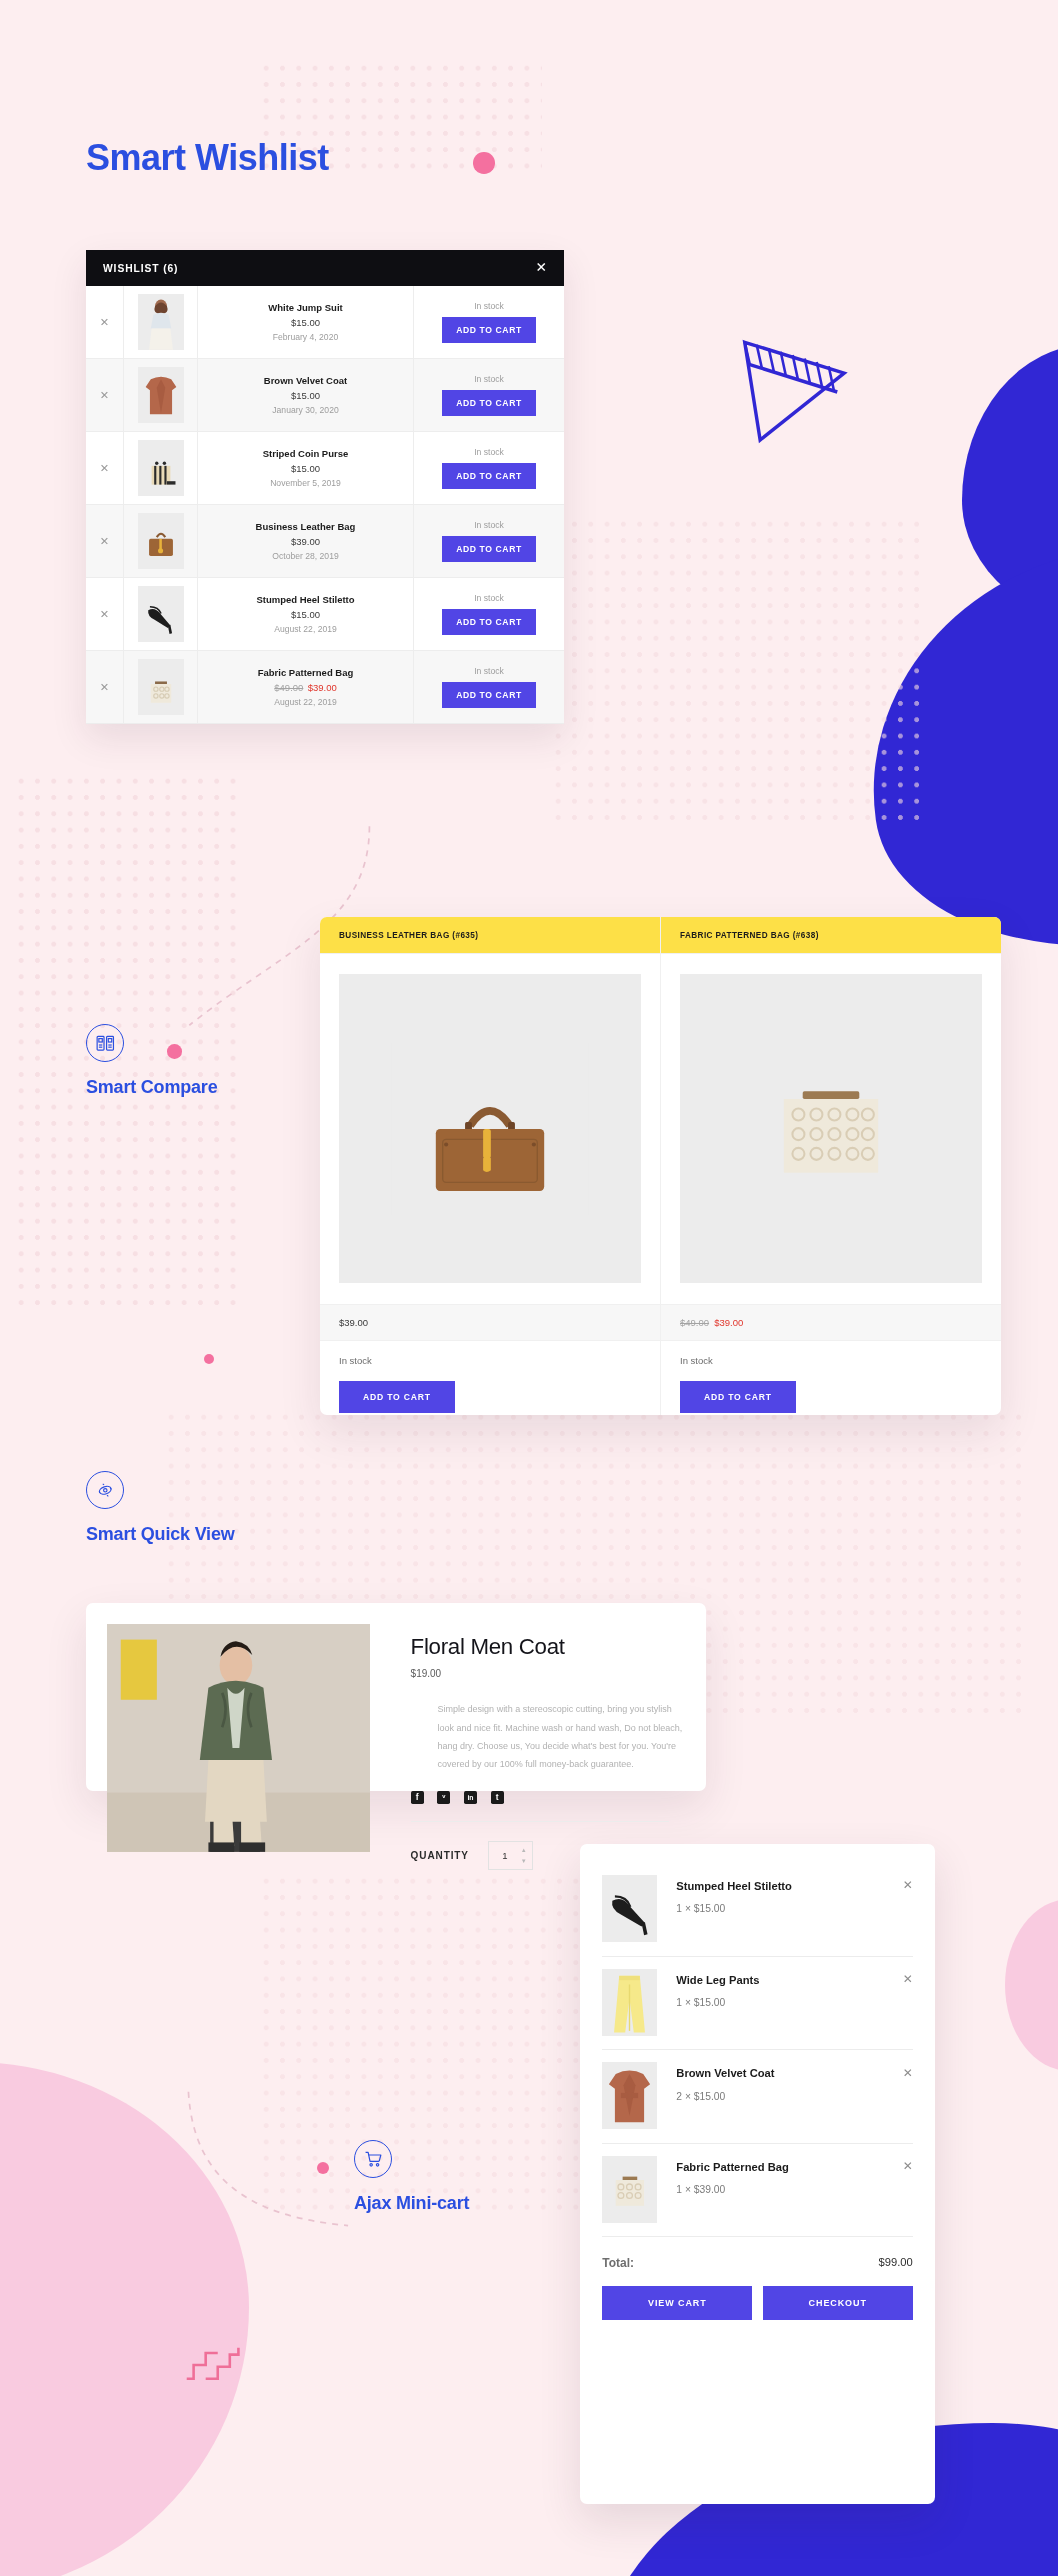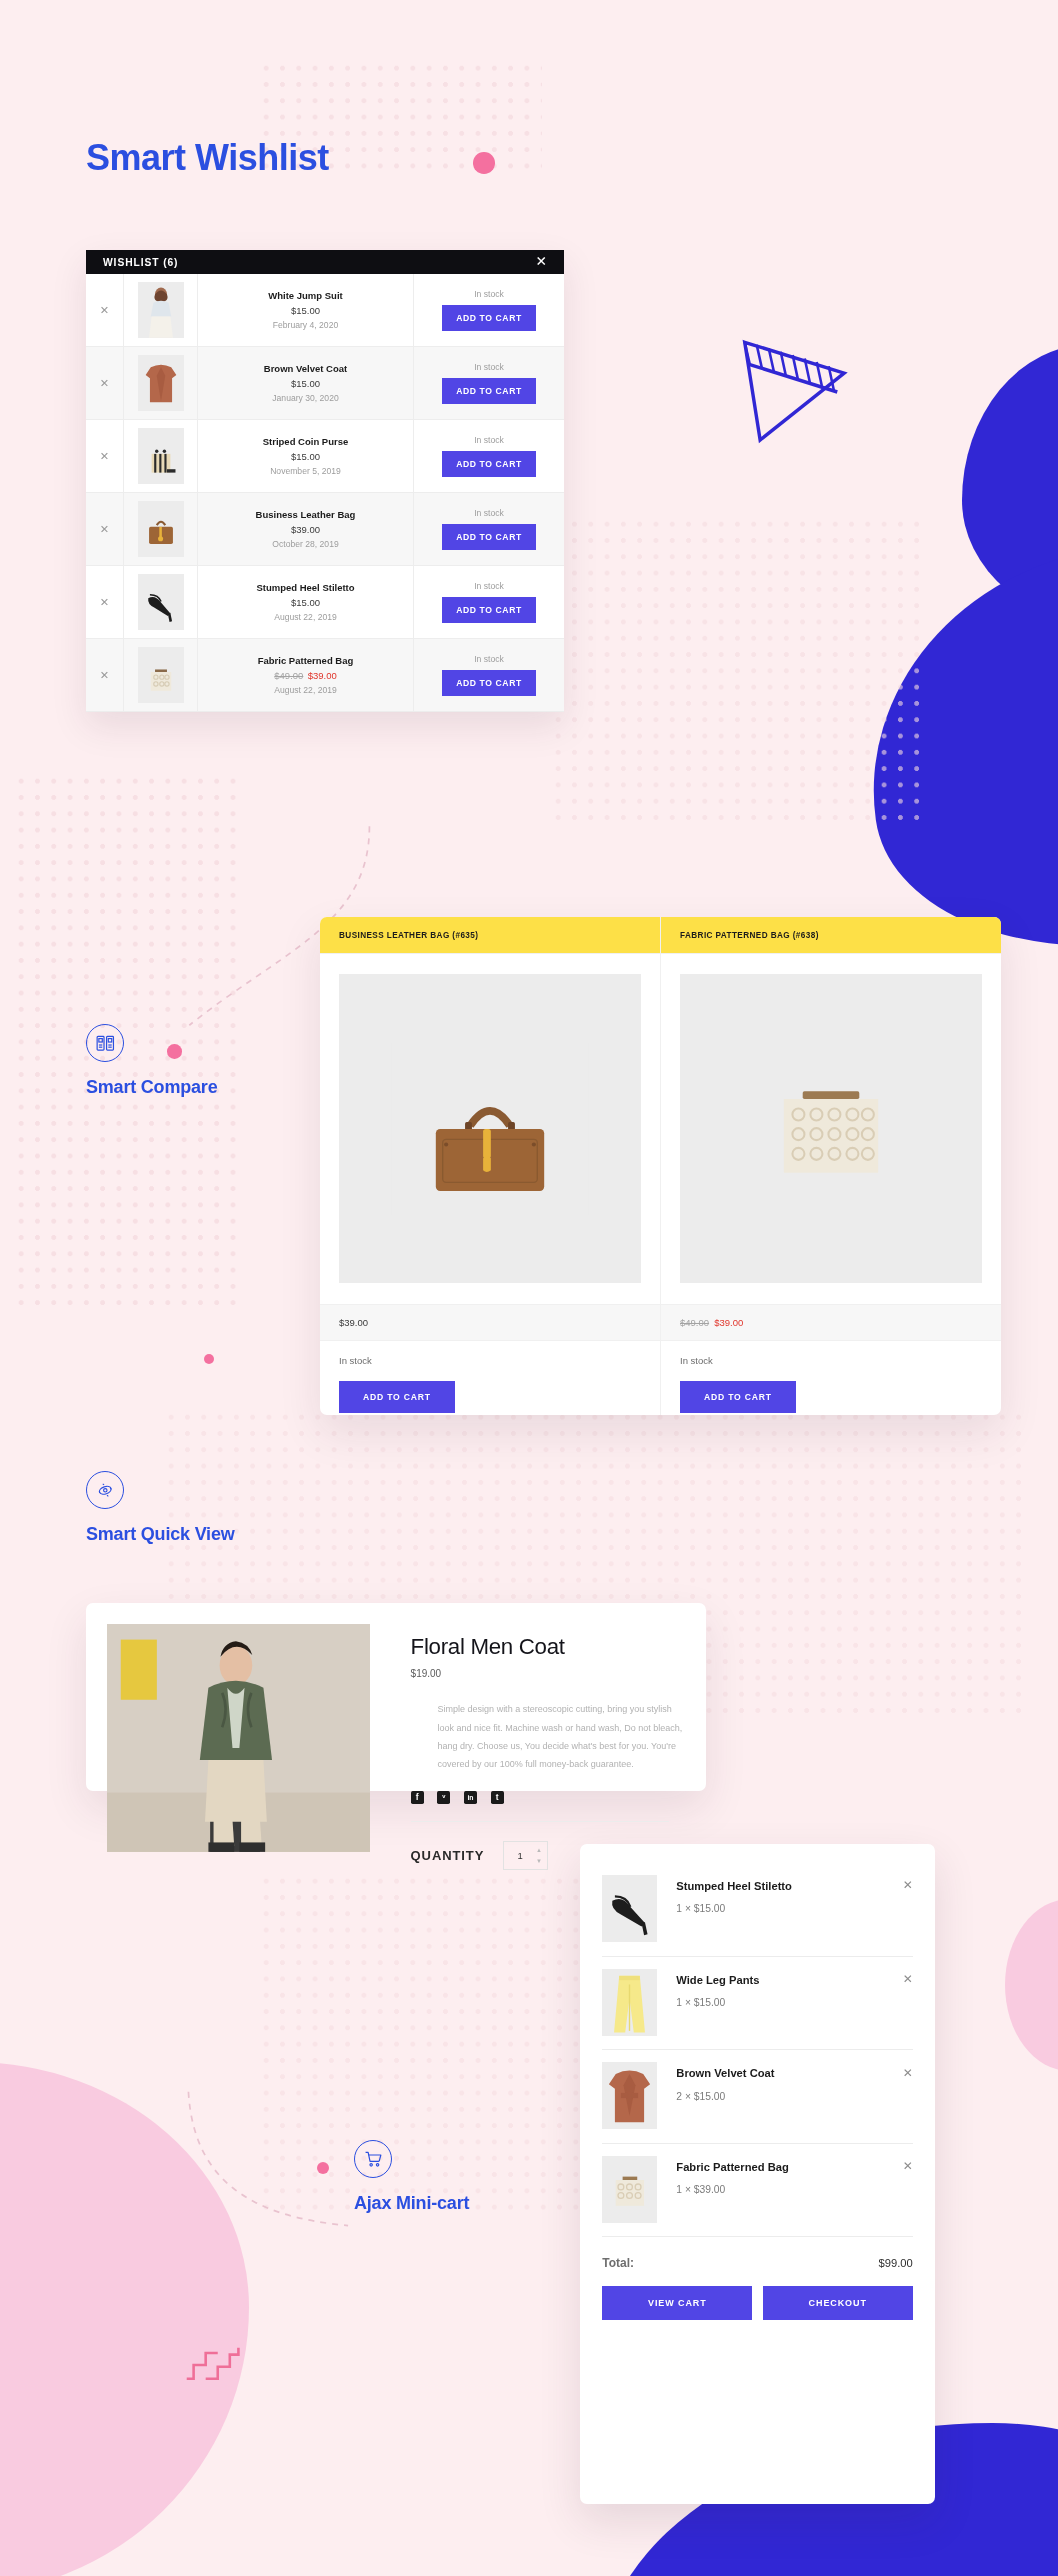--- a/index.html
+++ b/index.html
@@ -96,21 +96,21 @@
   .wishlist-panel {
     position: absolute; left: 86px; top: 250px;
     width: 478px;
     background: #fff;
     box-shadow: 0 13.7px 34px rgba(60,30,60,.10);
     z-index: 6;
     font-size: 9.5px;
   }
   .wl-head {
     background: #0e0e12; color: #fff;
-    height: 24px; display: flex; align-items: center;
+    height: 36px; display: flex; align-items: center;
     padding: 0 17px; justify-content: space-between;
   }
   .wl-head-title { font-size: 10.3px; font-weight: 700; letter-spacing: 0.9px; }
   .wl-close { font-size: 13.7px; line-height: 1; cursor: pointer; font-weight: 400; }
 
   .wl-row {
     display: flex; align-items: stretch;
     border-bottom: 0.9px solid #ededed;
     height: 73px;
   }
@@ -230,21 +230,21 @@
     margin-top: 20.6px; max-width: 258px; margin-left: 27px;
   }
   .qv-social { display: flex; gap: 13.7px; margin-top: 17px; }
   .soc {
     width: 13px; height: 13px; background: #1a1a1a;
     display: flex; align-items: center; justify-content: center;
     color: #fff; font-size: 8.6px; font-weight: 700; border-radius: 1.7px;
   }
   .qv-divider { height: 0.9px; background: #ececec; margin: 17px 0 0; max-width: 258px; }
   .qv-qty { display: flex; align-items: center; gap: 19px; margin-top: 19px; }
-  .qv-qty-label { font-size: 13px; font-weight: 700; letter-spacing: 0.9px; color: #2a2a2a; }
+  .qv-qty-label { font-size: 10px; font-weight: 700; letter-spacing: 0.9px; color: #2a2a2a; }
   .qty-box {
     width: 45px; height: 29px; border: 0.9px solid #e2e2e2;
     display: flex; align-items: center; justify-content: space-between;
     padding: 0 5.2px 0 0;
   }
   .qty-val { flex: 1; text-align: center; font-size: 9.5px; color: #333; }
   .qty-arrows { display: flex; flex-direction: column; gap: 5.2px; color: #b9b9b9; font-size: 6px; line-height: 1; }
 
   
   .minicart-panel {
@@ -255,21 +255,21 @@
     z-index: 8; padding: 19px 22.3px 0;
   }
   .mc-item { display: flex; align-items: flex-start; padding: 12px 0 13.7px; gap: 19px; }
   .mc-thumb { width: 55px; height: 67px; background: #ececec; overflow: hidden; position: relative; flex: none; }
   .mc-mid { flex: 1; padding-top: 5.2px; }
   .mc-name { font-size: 11.2px; font-weight: 700; color: #1b1b1b; }
   .mc-qty { font-size: 10.3px; color: #7b7b7b; margin-top: 11.2px; }
   .mc-x { color: #8c8c8c; font-size: 12px; cursor: pointer; padding-top: 3.4px; }
   .mc-rule { height: 0.9px; background: #ececec; }
   .mc-total {
-    display: flex; justify-content: space-between; align-items: center;
+    display: flex; justify-content: space-between; align-items: flex-start;
     padding: 19px 0 15.5px;
   }
   .mc-total-label { font-size: 12px; font-weight: 700; color: #6e6e6e; }
   .mc-total-val { font-size: 11.2px; color: #2e2e2e; }
   .mc-btns { display: flex; gap: 10.3px; }
   .mc-btn {
     flex: 1; background: #5145e5; color: #fff; border: none;
     font-size: 9px; font-weight: 700; letter-spacing: 0.9px;
     padding: 12px 0; cursor: pointer; text-align: center;
     font-family: "Liberation Sans", sans-serif;

